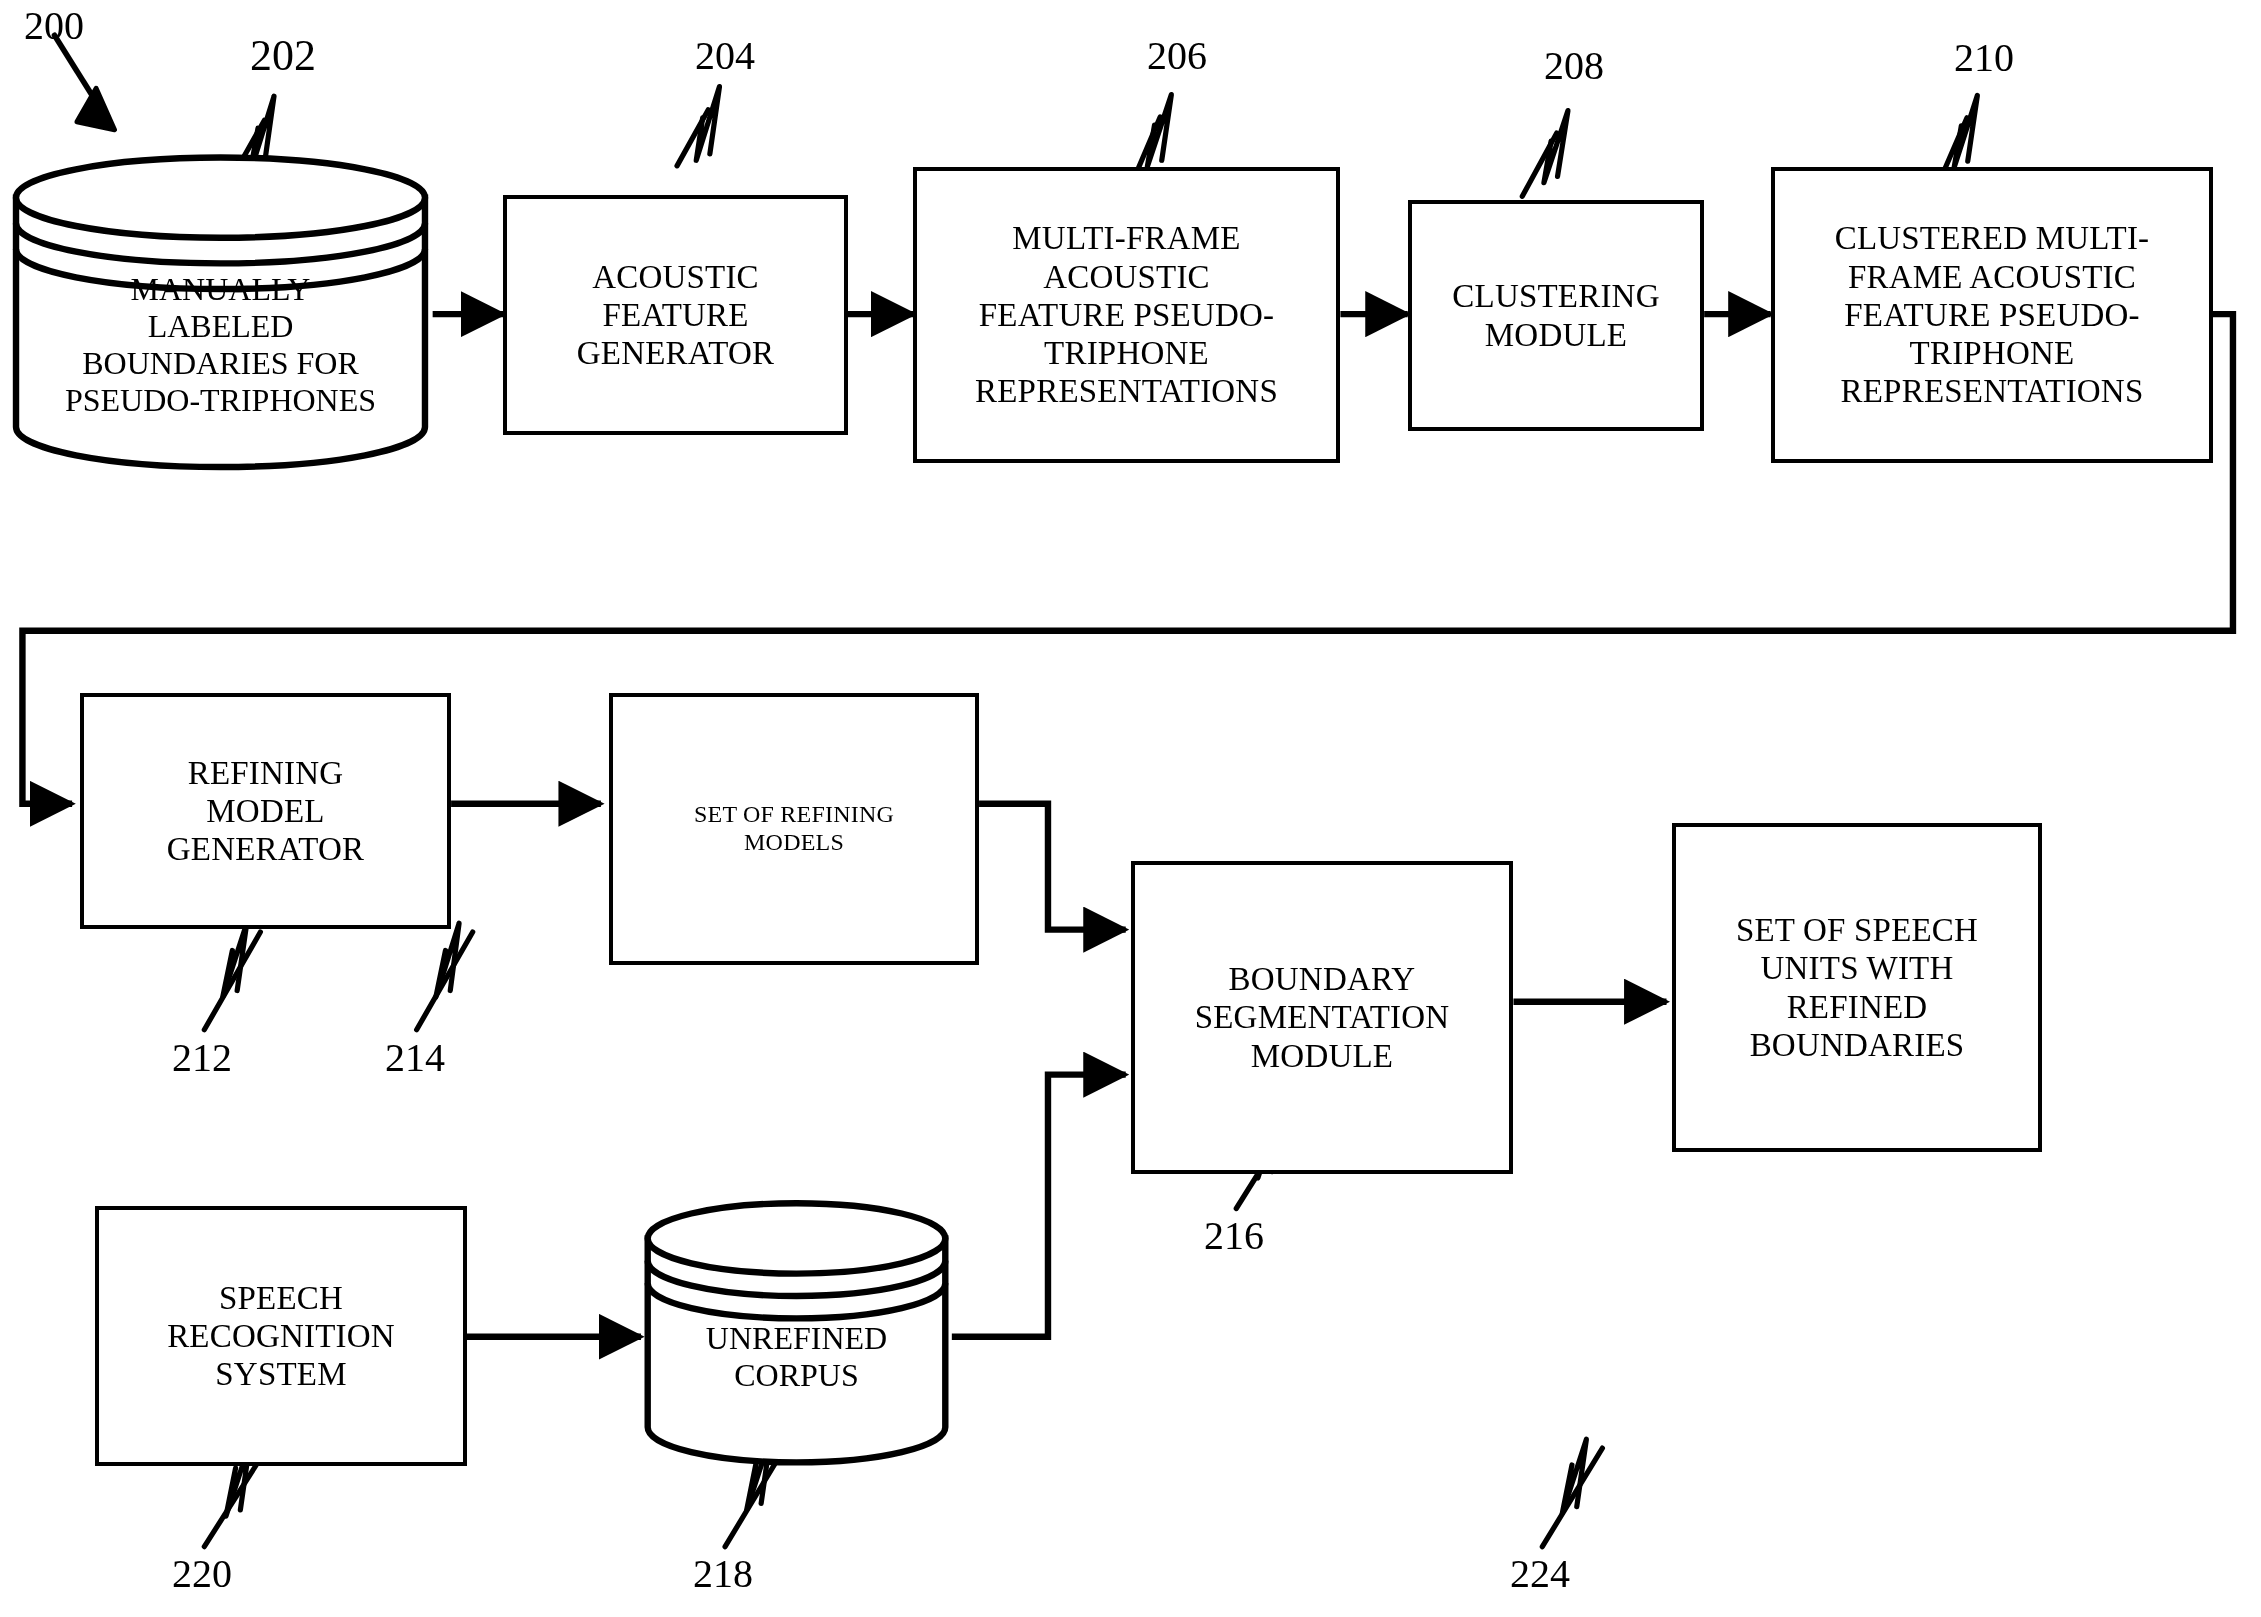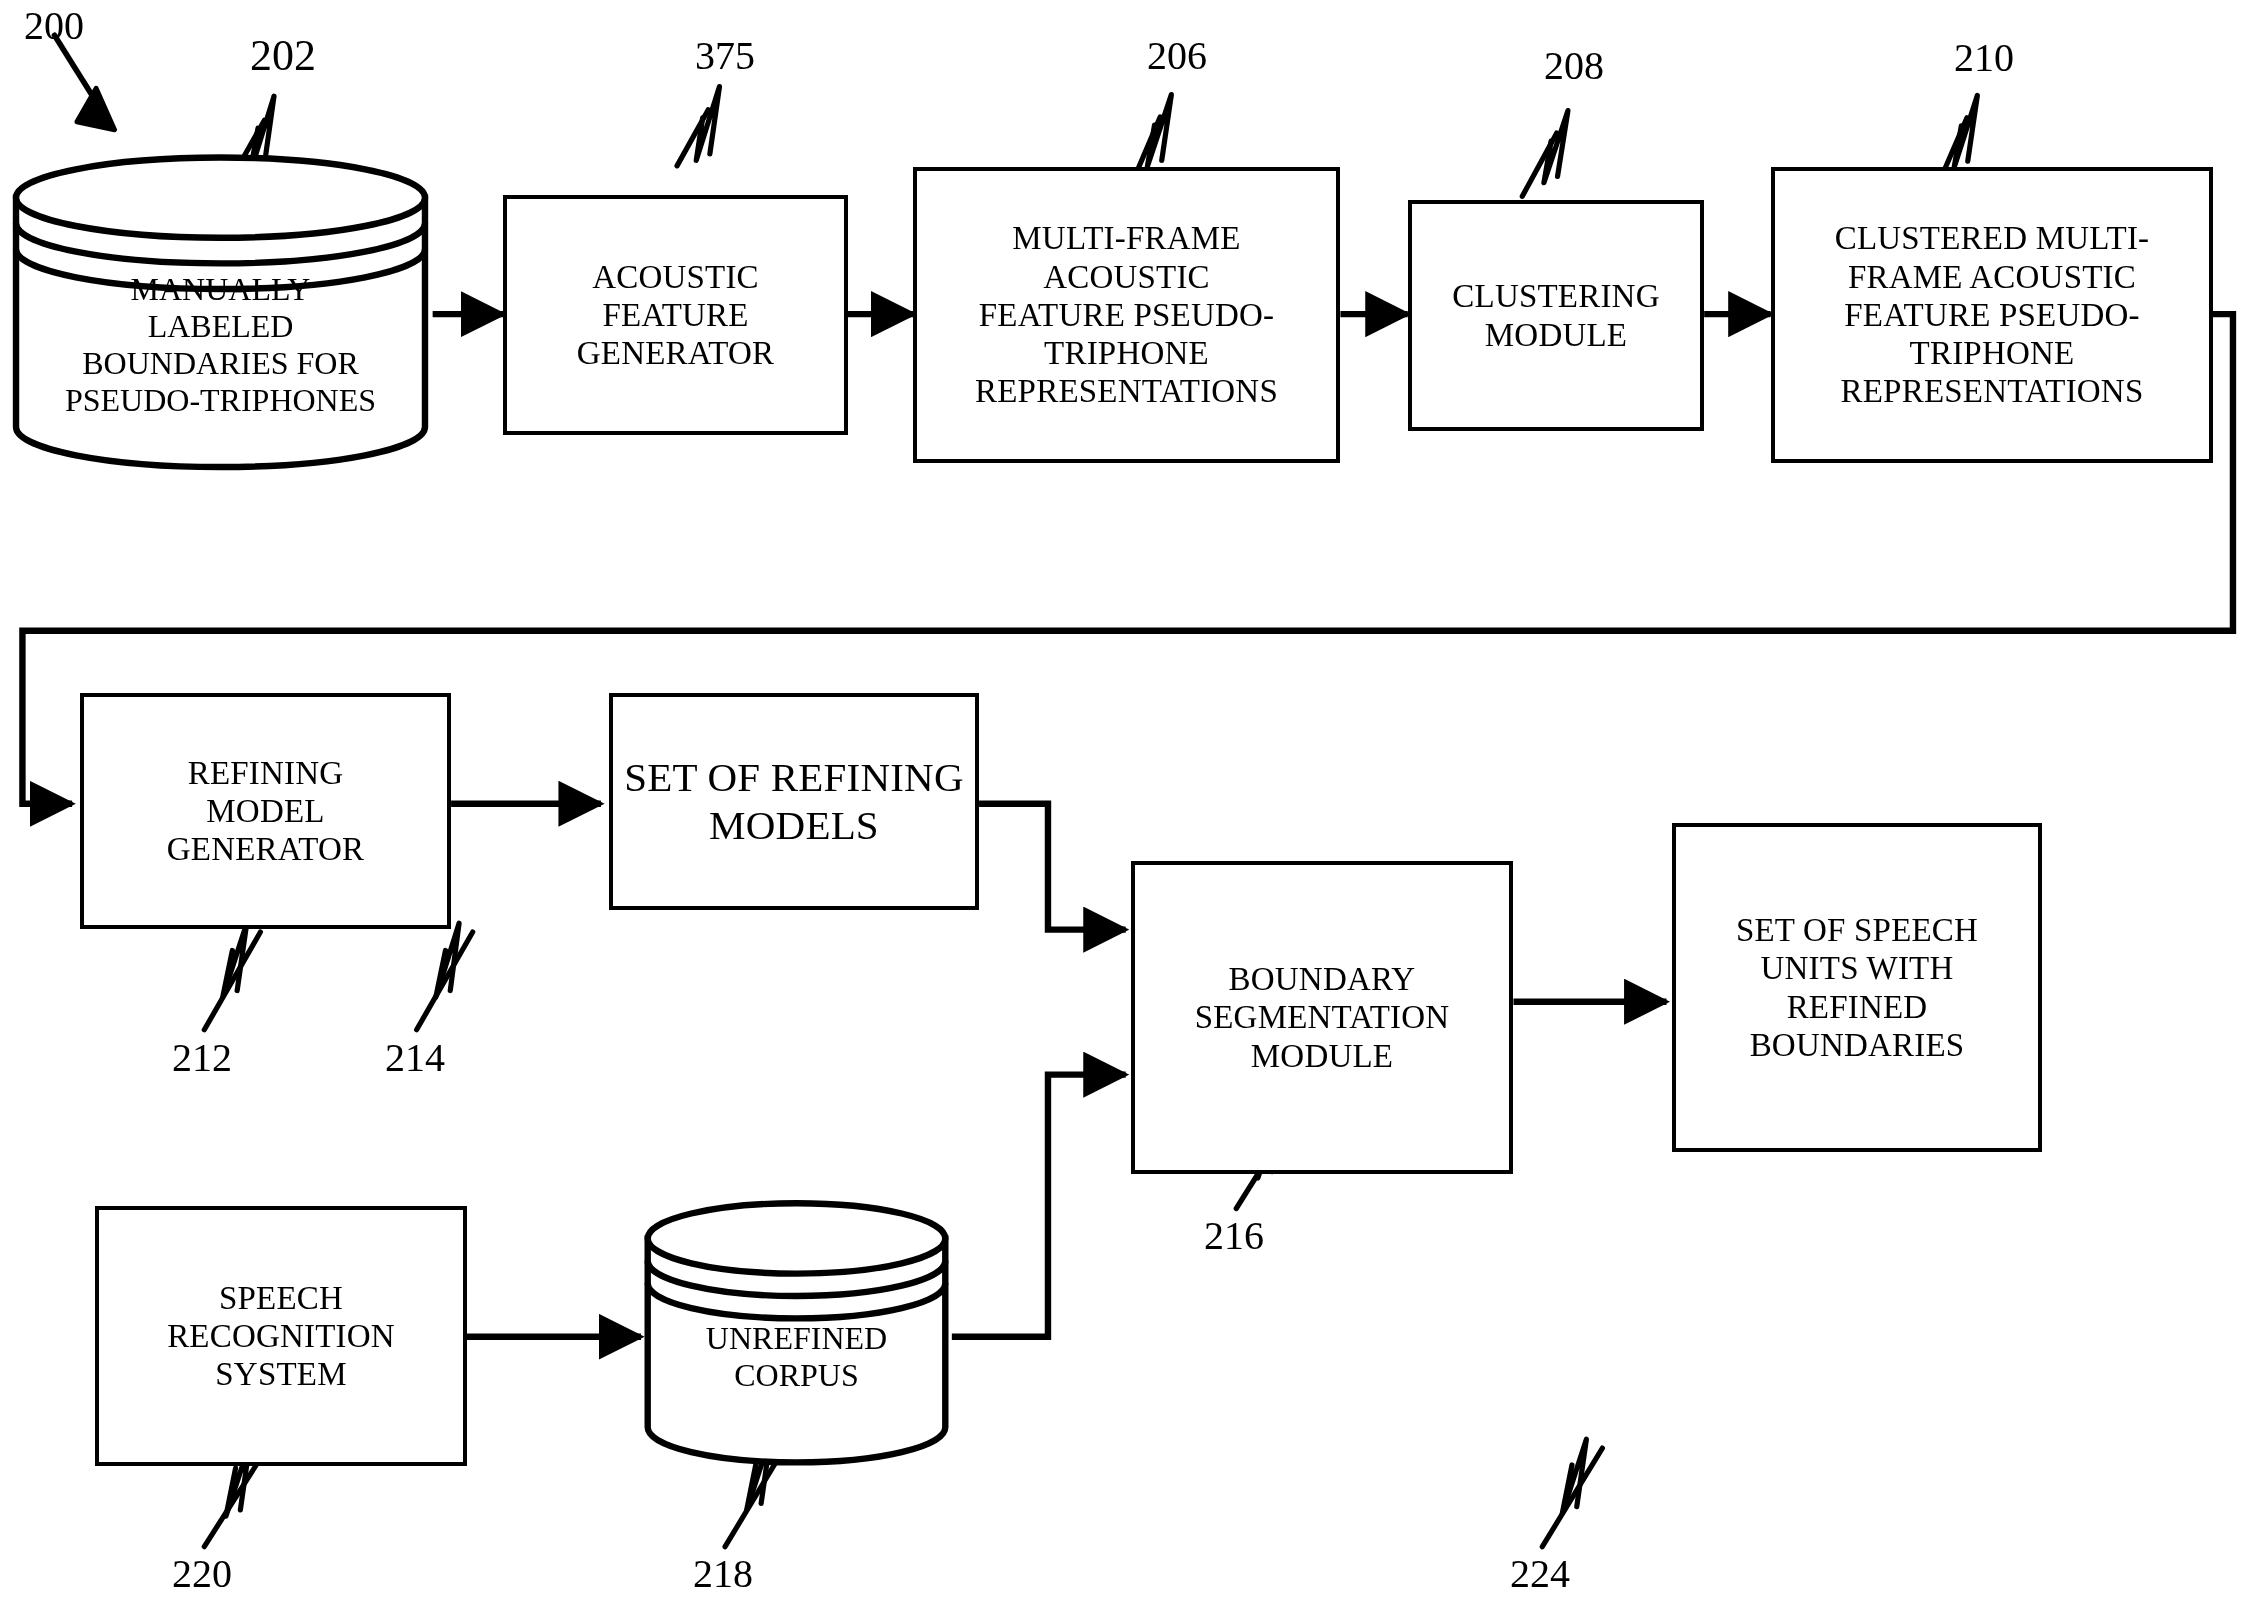--- a/index.html
+++ b/index.html
@@ -179,21 +179,21 @@
 TRIPHONE
 REPRESENTATIONS</span>
   </div>
 
   <div class="node" style="left:80px; top:693px; width:371px; height:236px; font-size:33px;">
     <span class="label">REFINING
 MODEL
 GENERATOR</span>
   </div>
 
-  <div class="node" style="left:609px; top:693px; width:370px; height:217px; font-size:41px;">
+  <div class="node" style="left:609px; top:693px; width:370px; height:272px; font-size:24px;">
     <span class="label">SET OF REFINING
 MODELS</span>
   </div>
 
   <div class="node" style="left:1131px; top:845px; width:382px; height:313px; font-size:33px;margin-top:16px;">
     <span class="label">BOUNDARY
 SEGMENTATION
 MODULE</span>
   </div>
 
@@ -216,21 +216,21 @@
       <ellipse cx="194" cy="48" rx="186" ry="44" fill="#fff" stroke="#000" stroke-width="8"></ellipse>
       <path d="M 8 76 A 186 44 0 0 0 380 76" fill="none" stroke="#000" stroke-width="8"></path>
       <path d="M 8 104 A 186 44 0 0 0 380 104" fill="none" stroke="#000" stroke-width="8"></path>
     </svg>
     <span class="cyl-text" style="top:120px; font-size:32px;">UNREFINED
 CORPUS</span>
   </div>
 
   <span class="refnum" style="left:24px; top:1.6px; font-size:40px;">200</span>
   <span class="refnum" style="left:250px; top:30px; font-size:44px;">202</span>
-  <span class="refnum" style="left:695px; top:32px; font-size:40px;">375</span>
+  <span class="refnum" style="left:695px; top:32px; font-size:40px;">204</span>
   <span class="refnum" style="left:1147px; top:32px; font-size:40px;">206</span>
   <span class="refnum" style="left:1544px; top:42px; font-size:40px;">208</span>
   <span class="refnum" style="left:1954px; top:34px; font-size:40px;">210</span>
   <span class="refnum" style="left:172px; top:1034px; font-size:40px;">212</span>
   <span class="refnum" style="left:385px; top:1034px; font-size:40px;">214</span>
   <span class="refnum" style="left:1204px; top:1212px; font-size:40px;">216</span>
   <span class="refnum" style="left:693px; top:1550px; font-size:40px;">218</span>
   <span class="refnum" style="left:172px; top:1550px; font-size:40px;">220</span>
   <span class="refnum" style="left:1510px; top:1550px; font-size:40px;">224</span>
 

